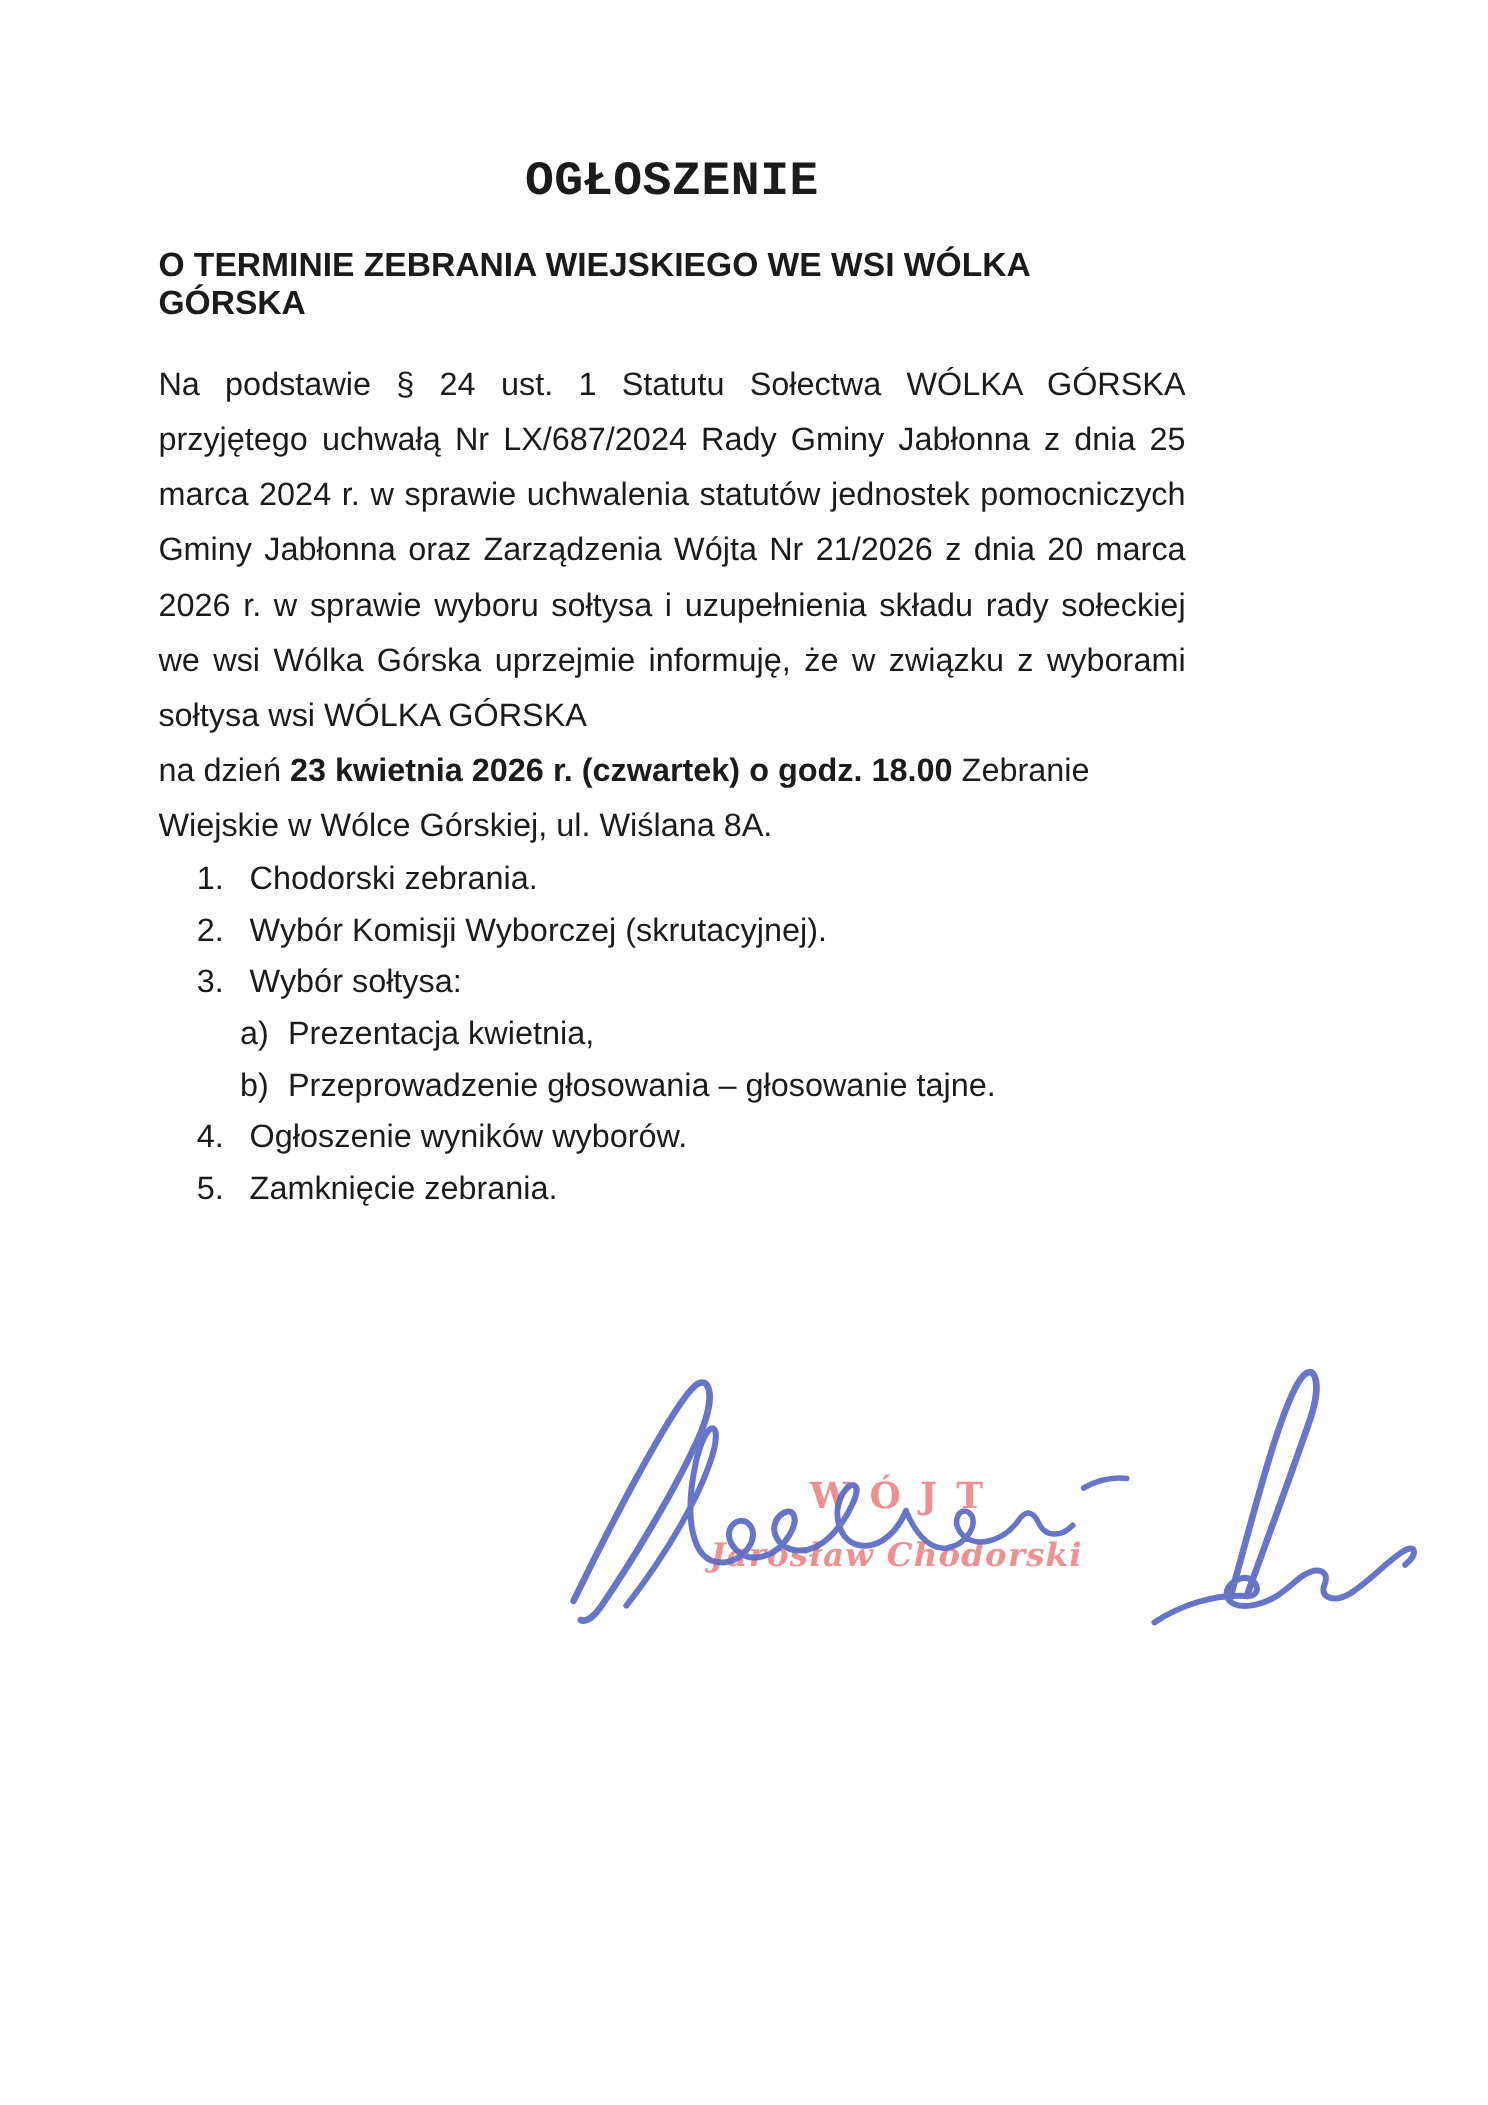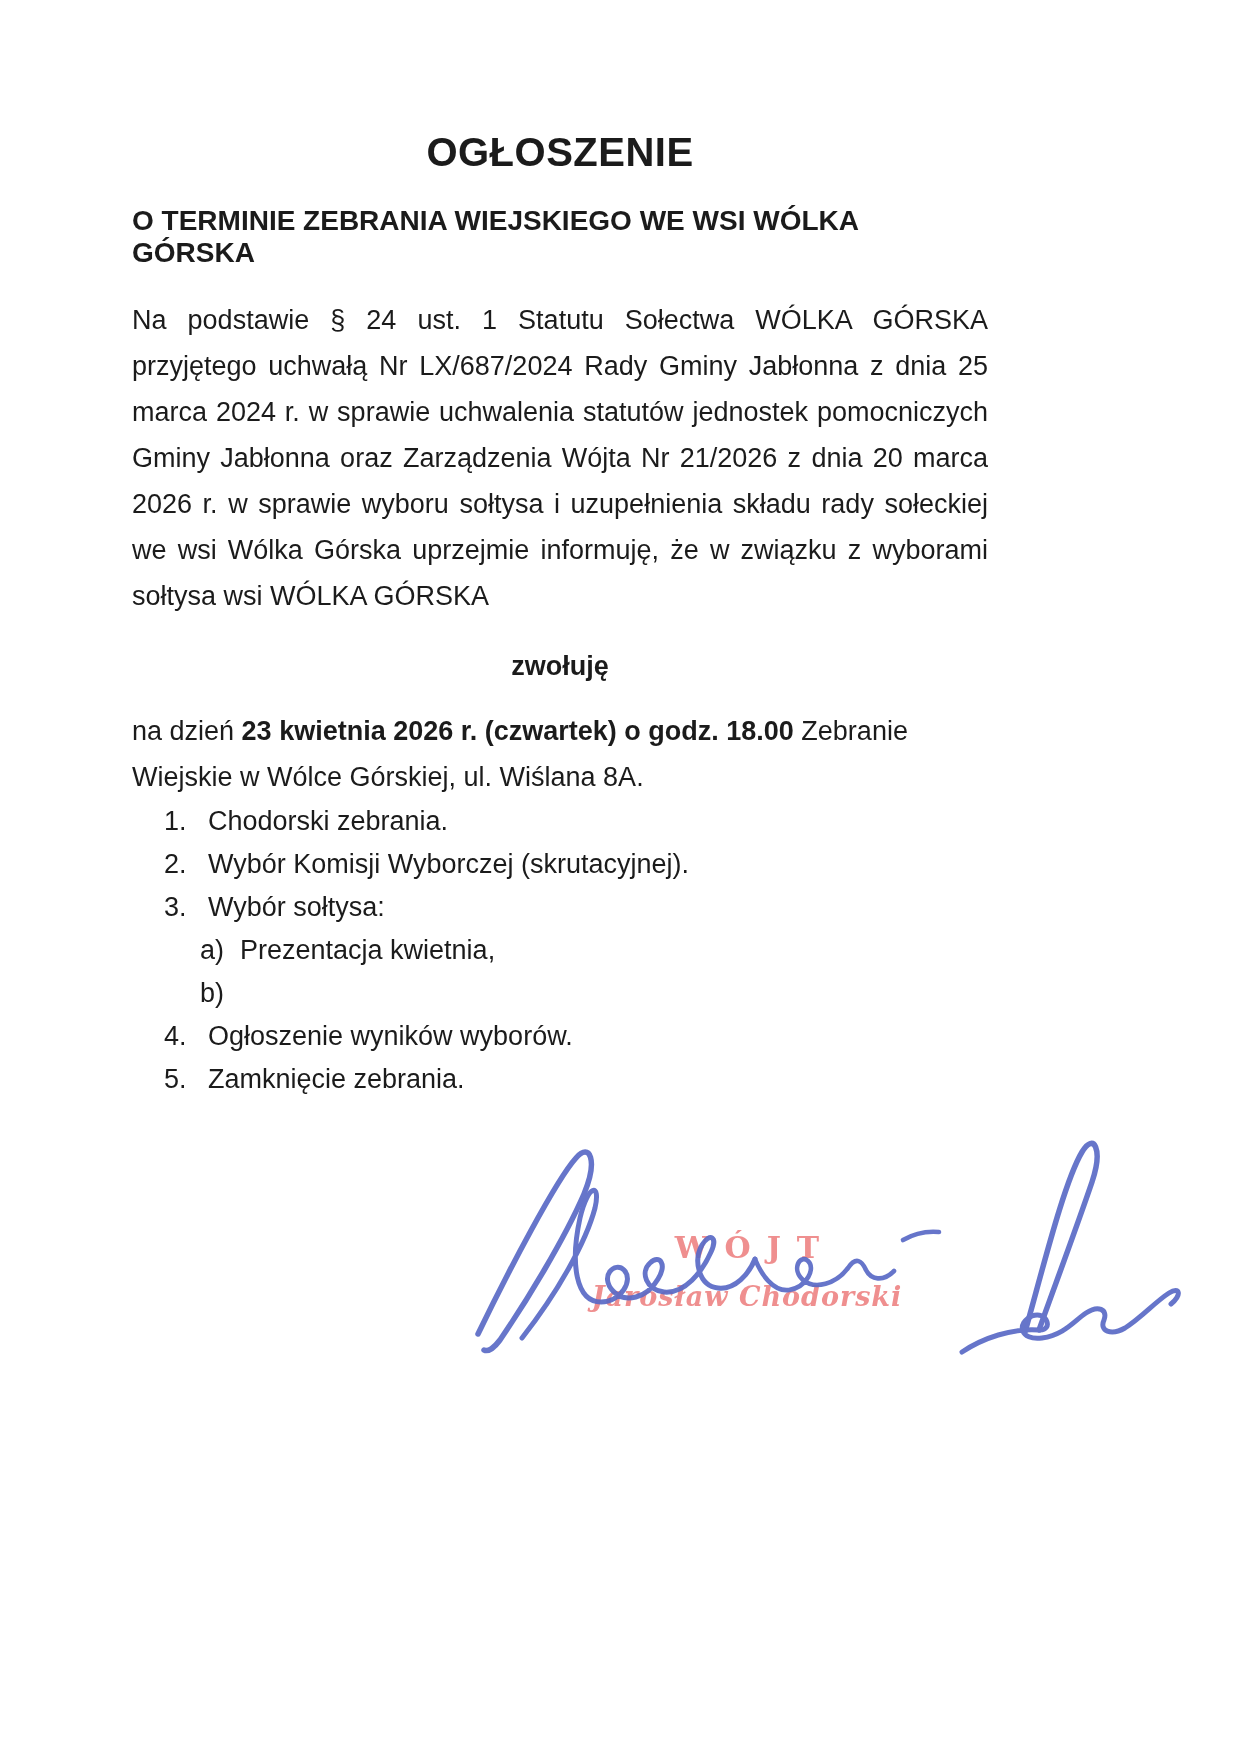--- a/index.html
+++ b/index.html
@@ -16,20 +16,21 @@
     position:absolute;
     left:132px; top:130px;
     width:856px;
   }
   .doc-title{
     margin:0 0 30px 0;
     font-size:40px;
     font-weight:bold;
     text-align:center;
     letter-spacing:0.5px;
+    font-family:Liberation Mono, monospace;
   }
   .doc-subtitle{
     margin:0 0 28px 0;
     font-size:28px;
     font-weight:bold;
     text-align:left;
   }
   .intro{
     margin:0;
     font-size:27px;
@@ -102,21 +103,20 @@
 
 <div class="page">
   <div class="content">
 
     <h1 class="doc-title">OGŁOSZENIE</h1>
 
     <h2 class="doc-subtitle">O TERMINIE ZEBRANIA WIEJSKIEGO WE WSI WÓLKA GÓRSKA</h2>
 
     <p class="intro">Na podstawie § 24 ust. 1 Statutu Sołectwa WÓLKA GÓRSKA przyjętego uchwałą Nr LX/687/2024 Rady Gminy Jabłonna z dnia 25 marca 2024 r. w sprawie uchwalenia statutów jednostek pomocniczych Gminy Jabłonna oraz Zarządzenia Wójta Nr 21/2026 z dnia 20 marca 2026 r. w sprawie wyboru sołtysa i uzupełnienia składu rady sołeckiej we wsi Wólka Górska uprzejmie informuję, że w związku z wyborami sołtysa wsi WÓLKA GÓRSKA</p>
 
-    <p class="convene">zwołuję</p>
 
     <p class="date-par"><span>na dzień </span><b>23 kwietnia 2026 r. (czwartek) o godz. 18.00</b><span> Zebranie Wiejskie w Wólce Górskiej, ul. Wiślana 8A.</span></p>
 
 
     <ol class="agenda">
       <li class="agenda-row">
         <span class="num">1.</span>
         <span class="txt">Chodorski zebrania.</span>
       </li>
       <li class="agenda-row">
@@ -126,20 +126,21 @@
       <li class="agenda-row">
         <span class="num">3.</span>
         <span class="txt">Wybór sołtysa:</span>
       </li>
       <li class="agenda-row sub">
         <span class="num">a)</span>
         <span class="txt">Prezentacja kwietnia,</span>
       </li>
       <li class="agenda-row sub">
         <span class="num">b)</span>
+        <span class="txt">Przeprowadzenie głosowania – głosowanie tajne.</span>
       </li>
       <li class="agenda-row">
         <span class="num">4.</span>
         <span class="txt">Ogłoszenie wyników wyborów.</span>
       </li>
       <li class="agenda-row">
         <span class="num">5.</span>
         <span class="txt">Zamknięcie zebrania.</span>
       </li>
     </ol>

